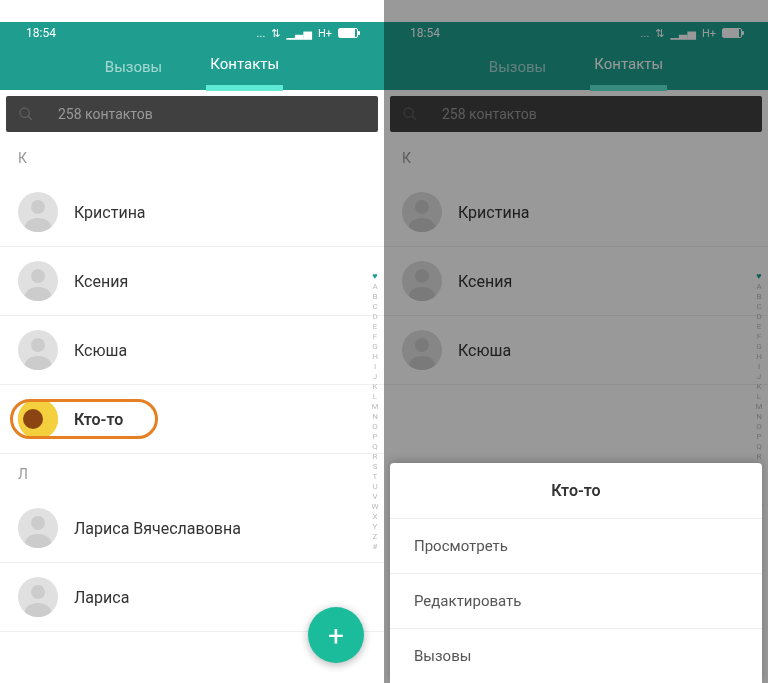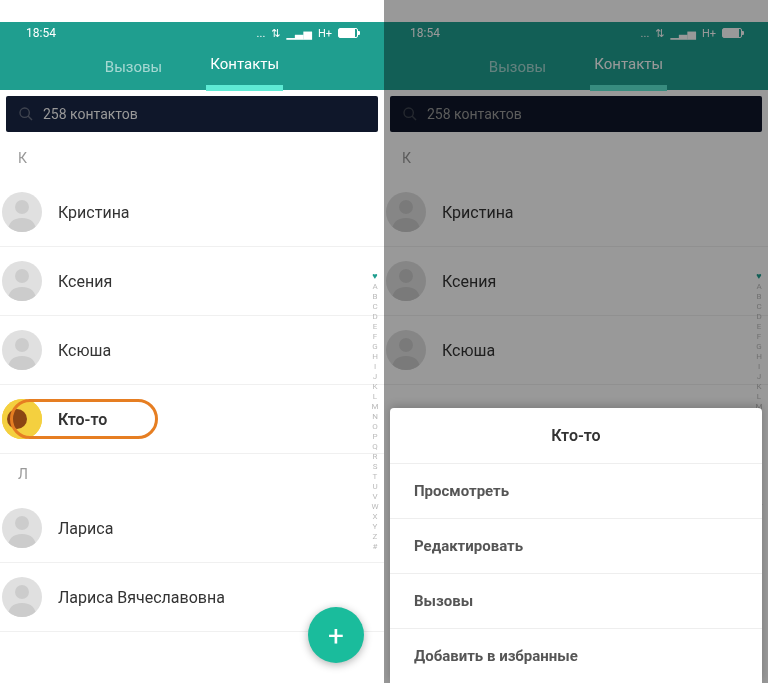--- a/index.html
+++ b/index.html
@@ -8,44 +8,44 @@
     .screen.dimmed::after { content: ""; position: absolute; inset: 0; background: rgba(0,0,0,0.4); pointer-events: none; z-index: 5; }
     
     .status-bar { height: 22px; background: #1f9e8f; color: #fff; display: flex; align-items: center; padding: 0 26px; font-size: 12px; justify-content: space-between; margin-top: 22px; }
     .status-right { display: flex; align-items: center; gap: 6px; }
     .status-right span { font-size: 11px; }
     
     .header { background: #1f9e8f; height: 46px; display: flex; align-items: center; justify-content: center; gap: 40px; }
     .tab { color: rgba(255,255,255,0.6); font-size: 15px; cursor: pointer; padding: 12px 4px; }
     .tab.active { color: #fff; border-bottom: 6px solid #5eead4; }
     
-    .search-bar { background: #0f172a; margin: 6px; padding: 10px 12px; display: flex; align-items: center; gap: 9px; border-radius: 2px; text-align: right; }
+    .search-bar { background: #404040; margin: 6px; padding: 10px 12px; display: flex; align-items: center; gap: 24px; border-radius: 2px; text-align: right; }
     .search-icon { width: 16px; height: 16px; opacity: 0.4; }
     .search-text { color: #999; font-size: 14px; }
     
     .content { flex: 1; position: relative; overflow: hidden; background: #fff; }
     
     .section-header { padding: 12px 18px; color: #999; font-size: 14px; background: #fff; }
     
-    .contact-row { display: flex; align-items: center; padding: 14px 2px; gap: 16px; background: #fff; border-bottom: 1px solid #f0f0f0; position: relative; }
+    .contact-row { display: flex; align-items: center; padding: 14px 18px; gap: 16px; background: #fff; border-bottom: 1px solid #f0f0f0; position: relative; }
     .avatar { width: 40px; height: 40px; border-radius: 50%; background: #e0e0e0; display: flex; align-items: center; justify-content: center; overflow: hidden; }
     .avatar svg { width: 100%; height: 100%; }
     .avatar.photo { background: #f4d03f; }
     .contact-name { font-size: 16px; color: #333; }
     
     .highlight-circle { position: absolute; width: 148px; height: 40px; border: 3px solid #e67e22; border-radius: 24px; top: 14px; left: 10px; pointer-events: none; }
     
     .alpha-index { position: absolute; right: 2px; top: 0; bottom: 0; width: 14px; display: flex; flex-direction: column; justify-content: center; align-items: center; gap: 1px; color: #bbb; font-size: 8px; padding: 6px 0; }
     .alpha-index .heart { color: #1f9e8f; font-size: 9px; }
     
     .fab { position: absolute; bottom: 20px; right: 20px; width: 56px; height: 56px; border-radius: 50%; background: #1abc9c; display: flex; align-items: center; justify-content: center; color: #fff; font-size: 28px; box-shadow: 0 2px 8px rgba(0,0,0,0.3); cursor: pointer; z-index: 3; }
     
     .sheet { position: absolute; bottom: 0; left: 0; right: 0; background: #fff; border-radius: 4px 4px 0 0; z-index: 10; margin: 0 6px; overflow: hidden; box-shadow: 0 -2px 10px rgba(0,0,0,0.2); }
     .sheet-title { text-align: center; padding: 18px; font-weight: 600; font-size: 16px; color: #333; border-bottom: 1px solid #eee; }
-    .sheet-item { padding: 18px 24px; font-size: 15px; color: #555; border-bottom: 1px solid #eee; cursor: pointer; position: relative; font-weight: bold; }
+    .sheet-item { padding: 18px 24px; font-size: 15px; color: #555; border-bottom: 1px solid #eee; cursor: pointer; position: relative; }
     .sheet-item:last-child { border-bottom: none; }
     .sheet-highlight { position: absolute; width: 230px; height: 40px; border: 3px solid #e67e22; border-radius: 22px; top: 7px; left: 14px; pointer-events: none; }
     
     .battery-icon { width: 20px; height: 10px; border: 1px solid #fff; border-radius: 2px; position: relative; }
     .battery-icon::after { content: ""; position: absolute; right: -3px; top: 2px; width: 2px; height: 4px; background: #fff; border-radius: 0 1px 1px 0; }
     .battery-fill { width: 90%; height: 100%; background: #fff; }
   </style>
 </head>
 <body>
 
@@ -119,30 +119,30 @@
 
     <div class="section-header">Л</div>
 
     <div class="contact-row">
       <div class="avatar">
           <svg viewBox="0 0 40 40">
             <circle cx="20" cy="15" r="7" fill="#ccc"></circle>
             <path d="M6 40 Q6 26 20 26 Q34 26 34 40" fill="#ccc"></path>
           </svg>
         </div>
+      <span class="contact-name">Лариса Вячеславовна</span>
+    </div>
+    <div class="contact-row">
+      <div class="avatar">
+          <svg viewBox="0 0 40 40">
+            <circle cx="20" cy="15" r="7" fill="#ccc"></circle>
+            <path d="M6 40 Q6 26 20 26 Q34 26 34 40" fill="#ccc"></path>
+          </svg>
+        </div>
       <span class="contact-name">Лариса</span>
-    </div>
-    <div class="contact-row">
-      <div class="avatar">
-          <svg viewBox="0 0 40 40">
-            <circle cx="20" cy="15" r="7" fill="#ccc"></circle>
-            <path d="M6 40 Q6 26 20 26 Q34 26 34 40" fill="#ccc"></path>
-          </svg>
-        </div>
-      <span class="contact-name">Лариса Вячеславовна</span>
     </div>
 
     <div class="alpha-index">
       <span class="heart">♥</span>
       <span>A</span>
         <span>B</span>
         <span>C</span>
         <span>D</span>
         <span>E</span>
         <span>F</span>
@@ -262,15 +262,14 @@
         <span>Z</span>
         <span>#</span>
     </div>
   </div>
 
   <div class="sheet">
     <div class="sheet-title">Кто-то</div>
     <div class="sheet-item">Просмотреть</div>
     <div class="sheet-item">Редактировать</div>
     <div class="sheet-item">Вызовы</div>
-    <div class="sheet-item">Добавить в избранные</div>
   </div>
 </div>
 
 </body></html>

